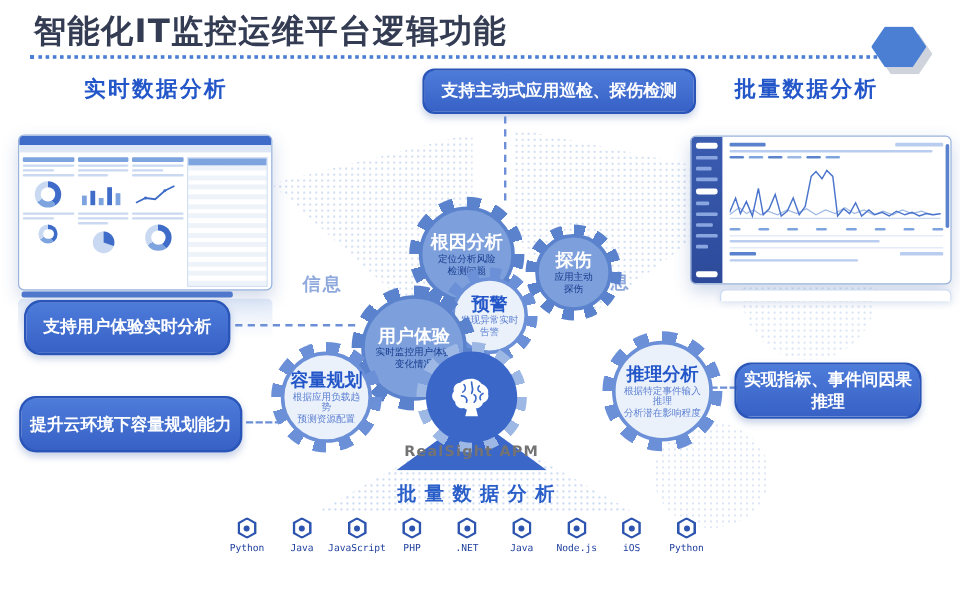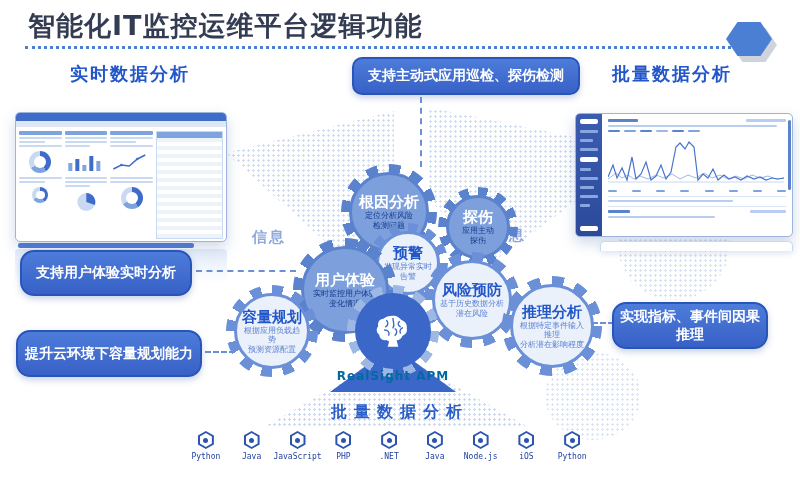--- a/index.html
+++ b/index.html
@@ -57,21 +57,21 @@
 
   
   .core { position:absolute; left:355px; top:293px; width:76px; height:76px; }
   .core .teeth { position:absolute; inset:-8px; border-radius:50%;
       background:repeating-conic-gradient(#9db8e4 0deg 15deg, transparent 15deg 30deg); }
   .core .core-circle { position:absolute; inset:0; border-radius:50%; background:#3a67c8;
       display:flex; align-items:center; justify-content:center; }
   .funnel { position:absolute; left:330px; top:346px; width:126px; height:46px; background:#3a67c8;
       clip-path:polygon(50% 0,0 100%,100% 100%); }
   .core-label { position:absolute; left:330px; top:369px; width:126px; text-align:center;
-      color:#0369a1; font-size:12px; font-weight:bold; letter-spacing:1px; }
+      color:#737373; font-size:12px; font-weight:bold; letter-spacing:1px; }
 
   
   .shot { position:absolute; background:#ffffff; border:1px solid #9ab4dc; border-radius:5px;
       box-shadow:0 6px 14px rgba(40,80,160,.22); overflow:hidden; }
   .shot-left { left:15px; top:112px; width:212px; height:130px; display:flex; flex-direction:column; }
   .shot-titlebar { height:8px; background:#3f6cc8; flex:none; }
   .shot-toolbar { height:6px; background:#dde7f6; flex:none; margin-bottom:2px; }
   .dash-body { flex:1; display:flex; gap:3px; padding:2px 3px; }
   .dash-col { flex:1.05; display:flex; flex-direction:column; gap:2px; }
   .mini-head { height:4px; background:#7ea4e0; border-radius:1px; }
@@ -300,28 +300,20 @@
 
   <div class="gear tone-medium" style="left:301px; top:246px; width:88px; height:88px;">
     <div class="teeth"></div>
     <div class="gear-body">
       <div class="gear-title">用户体验</div>
       <div class="gear-line">实时监控用户体验</div>
       <div class="gear-line">变化情况</div>
     </div>
   </div>
 
-  <div class="gear tone-light" style="left:432px; top:260px; width:80px; height:80px;">
-    <div class="teeth"></div>
-    <div class="gear-body">
-      <div class="gear-title">风险预防</div>
-      <div class="gear-line">基于历史数据分析</div>
-      <div class="gear-line">潜在风险</div>
-    </div>
-  </div>
 
   <div class="gear tone-light" style="left:234px; top:293px; width:76px; height:76px;">
     <div class="teeth"></div>
     <div class="gear-body">
       <div class="gear-title">容量规划</div>
       <div class="gear-line">根据应用负载趋势</div>
       <div class="gear-line">预测资源配置</div>
     </div>
   </div>
 

